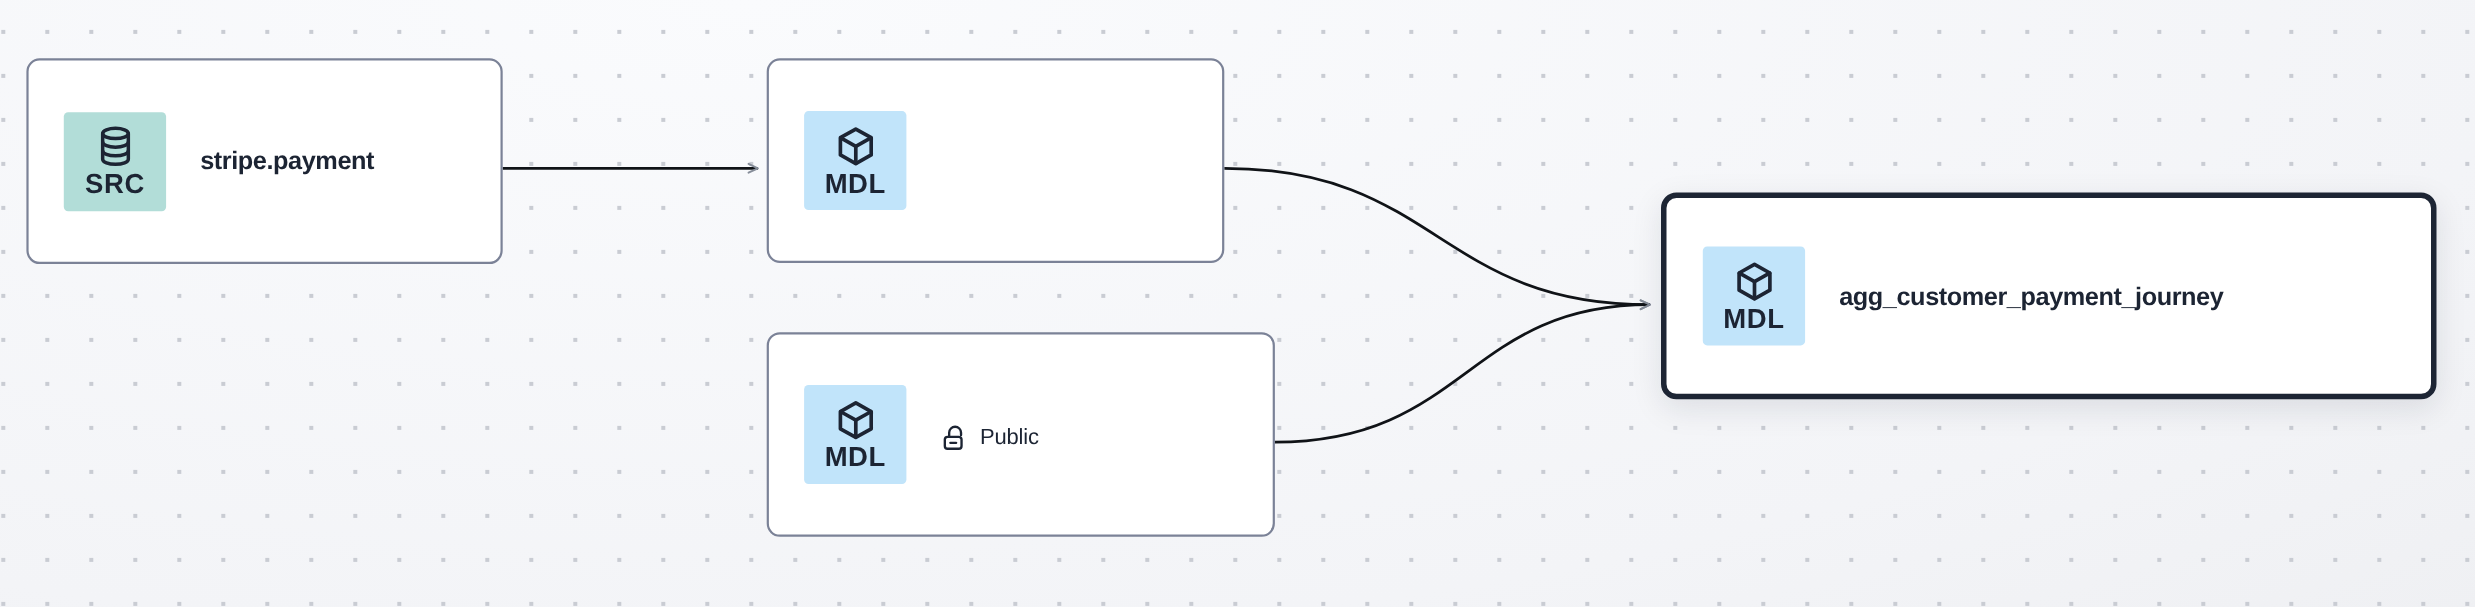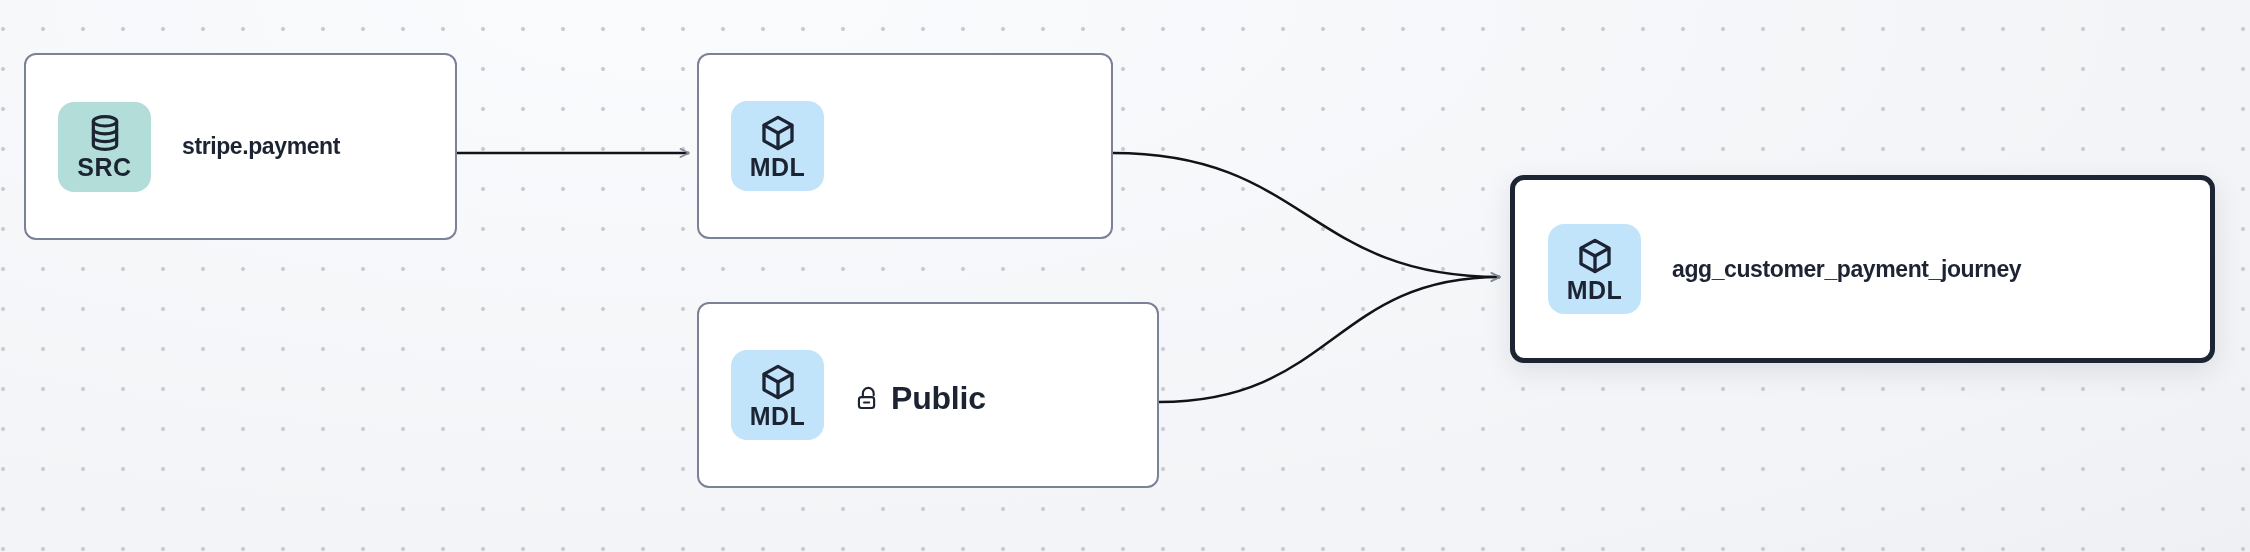--- a/index.html
+++ b/index.html
@@ -30,36 +30,36 @@
   }
   .node.selected{
     border-width:5px;
     border-radius:14px;
     padding-left:33px;
     box-shadow:0 8px 28px rgba(24,30,45,0.10);
   }
   .badge{
     flex:0 0 auto;
     width:93px;height:90px;
-    border-radius:16px;
+    border-radius:4px;
     display:flex;flex-direction:column;
     align-items:center;justify-content:center;
     gap:2px;
     color:#1c2433;
   }
   .badge svg{width:40px;height:40px;stroke:#1c2433;fill:none;stroke-width:1.9;stroke-linecap:round;stroke-linejoin:round;}
   .btext{font-size:25px;font-weight:600;line-height:1;letter-spacing:0.5px;}
   .label{
     font-size:23px;font-weight:600;color:#1c2433;
     letter-spacing:-0.4px;white-space:nowrap;line-height:1.15;
   }
   .content{display:flex;flex-direction:column;justify-content:center;}
   .meta{
     display:flex;align-items:center;gap:9px;margin-top:7px;
-    font-size:32px;font-weight:700;color:#1c2433;letter-spacing:-0.2px;
+    font-size:20px;font-weight:400;color:#1c2433;letter-spacing:-0.2px;
   }
   .meta svg{width:27px;height:27px;stroke:#1c2433;fill:none;stroke-width:1.9;stroke-linecap:round;stroke-linejoin:round;}
 </style>
 </head>
 <body>
 
 <div class="canvas">
 
   <svg class="edges" width="2250" height="552" viewBox="0 0 2250 552">
     <defs>

